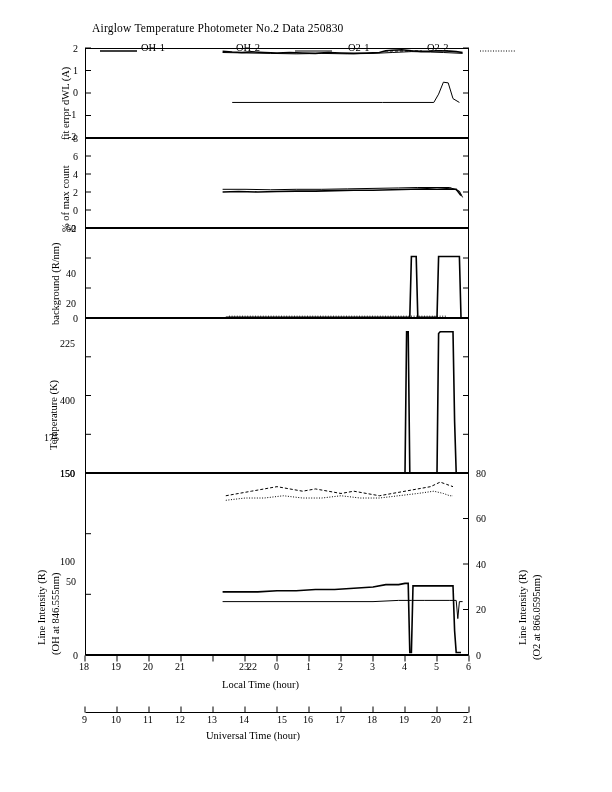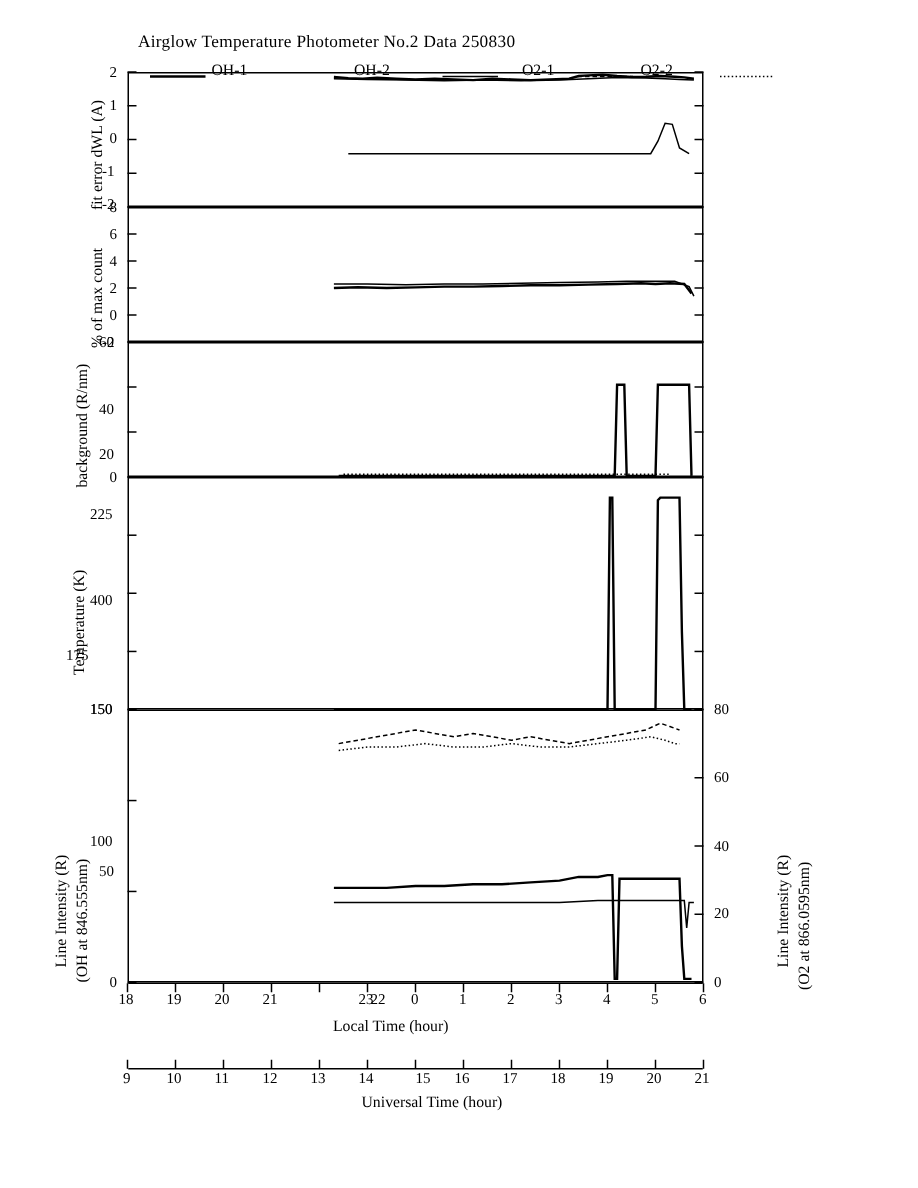--- a/index.html
+++ b/index.html
@@ -234,15 +234,15 @@
       <div class="abs tick" style="left: 122px; top: 0px;">13</div>
       <div class="abs tick" style="left: 154px; top: 0px; text-align: center;">14</div>
       <div class="abs tick" style="left: 192px; top: 0px;">15</div>
       <div class="abs tick" style="left: 218px; top: 0px;">16</div>
       <div class="abs tick" style="left: 250px; top: 0px;">17</div>
       <div class="abs tick" style="left: 282px; top: 0px;">18</div>
       <div class="abs tick" style="left: 314px; top: 0px;">19</div>
       <div class="abs tick" style="left: 346px; top: 0px;">20</div>
       <div class="abs tick" style="left: 378px; top: 0px;">21</div>
     </div>
-  <div class="abs axlabel" style="left:206px;top:730px;margin-left:35px;">Universal Time (hour)</div>
+  <div class="abs axlabel" style="left:206px;top:730px;">Universal Time (hour)</div>
 
 </div>
 
 </body></html>

